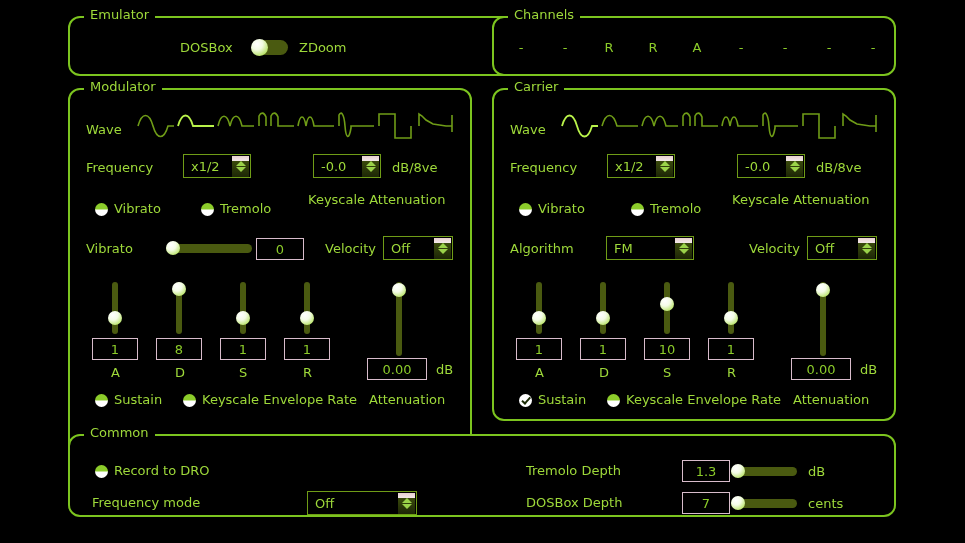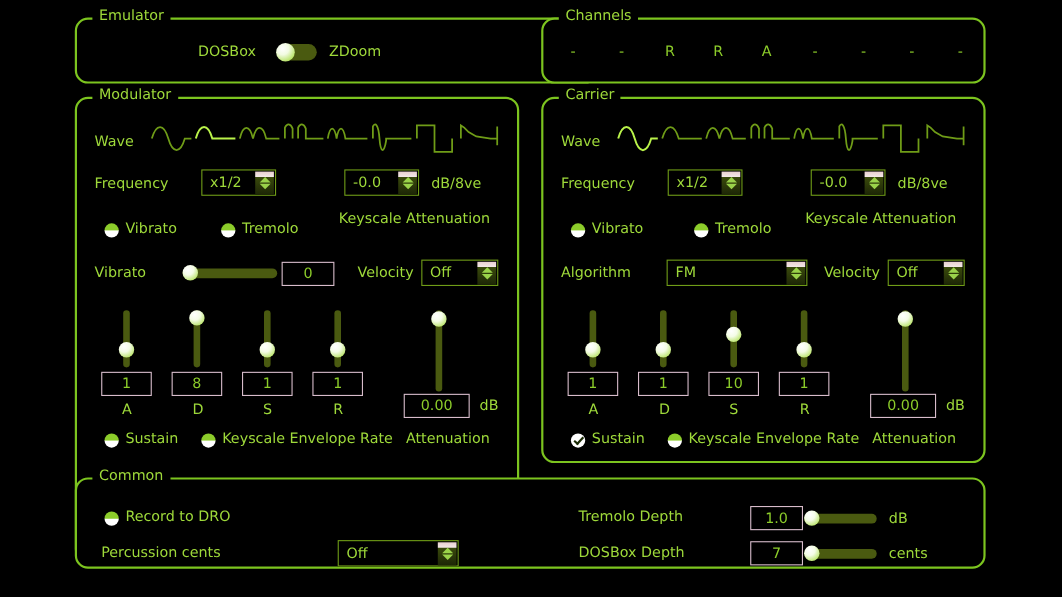--- a/index.html
+++ b/index.html
@@ -416,21 +416,21 @@
     </div>
     <span class="lbl" style="left:322px; top:70px;">dB/8ve</span>
     <span class="lbl" style="left:238px; top:102px;">Keyscale Attenuation</span>
 
     <div class="chk" style="left:25px; top:113px;"></div>
     <span class="lbl" style="left:44px; top:111px;">Vibrato</span>
     <div class="chk" style="left:137px; top:113px;"></div>
     <span class="lbl" style="left:156px; top:111px;">Tremolo</span>
 
     <span class="lbl" style="left:16px; top:151px;">Algorithm</span>
-    <div class="spin" style="left:112px; top:146px; width:128px;">
+    <div class="spin" style="left:112px; top:146px; width:88px;">
       <span class="val">FM</span>
       <span class="btn">
           <i class="up"></i>
           <i class="dn"></i>
         </span>
     </div>
     <span class="lbl" style="left:255px; top:151px;">Velocity</span>
     <div class="spin" style="left:313px; top:146px; width:70px;">
       <span class="val">Off</span>
       <span class="btn">
@@ -480,31 +480,31 @@
     <span class="lbl" style="left:132px; top:302px;">Keyscale Envelope Rate</span>
     <span class="lbl" style="left:299px; top:302px;">Attenuation</span>
   </div>
 
   <div class="group" style="left:68px; top:434px; width:828px; height:83px;">
     <span class="legend">Common</span>
 
     <div class="chk" style="left:25px; top:29px;"></div>
     <span class="lbl" style="left:44px; top:27px;text-align:right;">Record to DRO</span>
 
-    <span class="lbl" style="left:22px; top:59px;">Percussion cents</span>
+    <span class="lbl" style="left:22px; top:59px;">Frequency mode</span>
     <div class="spin" style="left:237px; top:55px; width:110px;">
       <span class="val">Off</span>
       <span class="btn">
           <i class="up"></i>
           <i class="dn"></i>
         </span>
     </div>
 
     <span class="lbl" style="left:456px; top:27px;">Tremolo Depth</span>
-    <div class="vbox" style="left:612px; top:24px; width:48px; height:22px;">1.0</div>
+    <div class="vbox" style="left:612px; top:24px; width:48px; height:22px;">1.3</div>
     <div class="hsl" style="left:661px; top:28px; width:66px;">
       <div class="track"></div>
       <div class="thumb" style="left:0px;"></div>
     </div>
     <span class="lbl" style="left:738px; top:28px;">dB</span>
 
     <span class="lbl" style="left:456px; top:59px;">DOSBox Depth</span>
     <div class="vbox" style="left:612px; top:56px; width:48px; height:22px;">7</div>
     <div class="hsl" style="left:661px; top:60px; width:66px;">
       <div class="track"></div>

